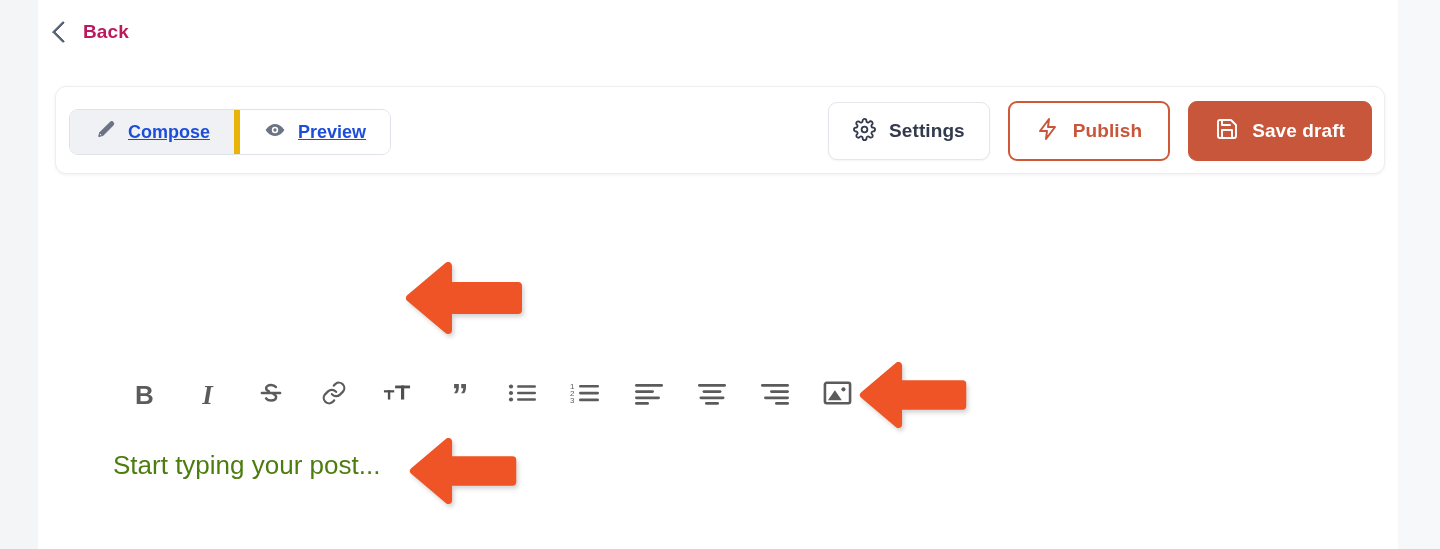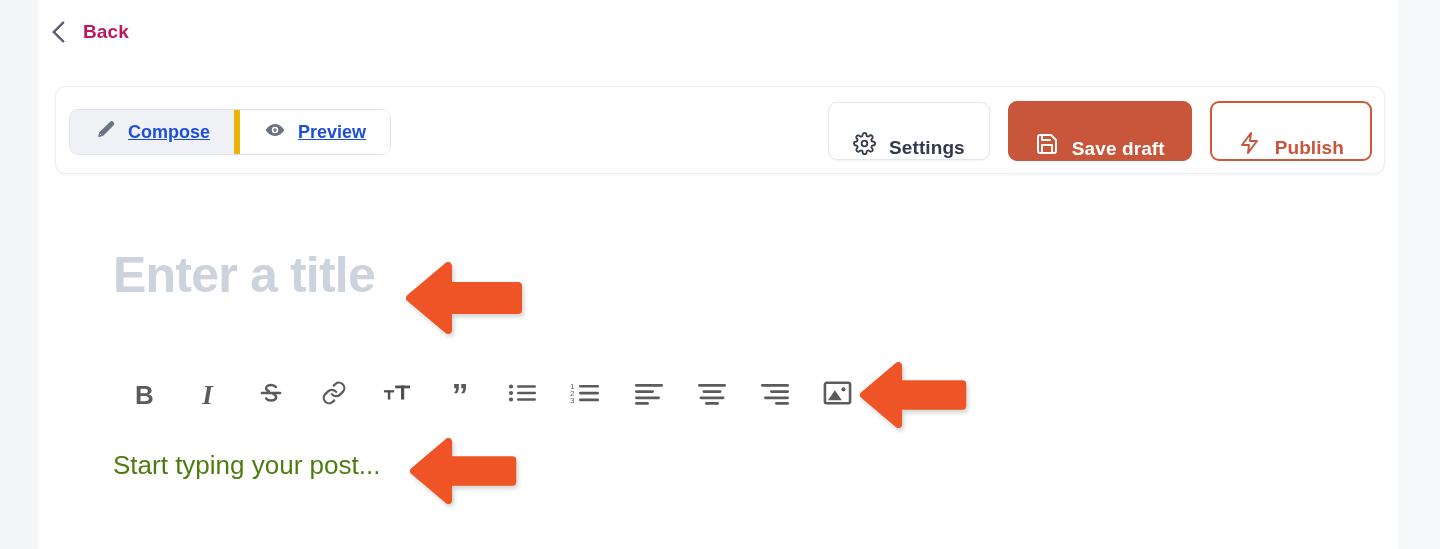--- a/index.html
+++ b/index.html
@@ -119,21 +119,21 @@
   .actions {
     position: absolute;
     right: 12px;
     top: 14px;
     display: flex;
     align-items: center;
     gap: 18px;
   }
   .btn {
     display: flex;
-    align-items: flex-end;
+    align-items: center;
     justify-content: center;
     gap: 13px;
     box-sizing: border-box;
     cursor: pointer;
     border-radius: 9px;
     white-space: nowrap;
   }
   .btn-label {
     font-size: 19px;
     font-weight: bold;
@@ -268,45 +268,42 @@
       <div class="btn btn-settings">
         <span>
           <svg width="23" height="23" viewBox="0 0 24 24" fill="none" stroke="#333a4d" stroke-width="1.9" stroke-linecap="round" stroke-linejoin="round">
             <circle cx="12" cy="12" r="3"></circle>
             <path d="M19.4 15a1.6 1.6 0 0 0 .3 1.8l.1.1a2 2 0 1 1-2.8 2.8l-.1-.1a1.6 1.6 0 0 0-1.8-.3 1.6 1.6 0 0 0-1 1.5V21a2 2 0 1 1-4 0v-.1A1.6 1.6 0 0 0 9 19.4a1.6 1.6 0 0 0-1.8.3l-.1.1a2 2 0 1 1-2.8-2.8l.1-.1a1.6 1.6 0 0 0 .3-1.8 1.6 1.6 0 0 0-1.5-1H3a2 2 0 1 1 0-4h.1A1.6 1.6 0 0 0 4.6 9a1.6 1.6 0 0 0-.3-1.8l-.1-.1a2 2 0 1 1 2.8-2.8l.1.1a1.6 1.6 0 0 0 1.8.3H9a1.6 1.6 0 0 0 1-1.5V3a2 2 0 1 1 4 0v.1a1.6 1.6 0 0 0 1 1.5 1.6 1.6 0 0 0 1.8-.3l.1-.1a2 2 0 1 1 2.8 2.8l-.1.1a1.6 1.6 0 0 0-.3 1.8V9a1.6 1.6 0 0 0 1.5 1H21a2 2 0 1 1 0 4h-.1a1.6 1.6 0 0 0-1.5 1z"></path>
           </svg>
         </span>
         <span class="btn-label">Settings</span>
       </div>
 
+      <div class="btn btn-publish">
+        <span>
+          <svg width="24" height="24" viewBox="0 0 24 24" fill="none" stroke="#c8563a" stroke-width="2" stroke-linecap="round" stroke-linejoin="round">
+            <polygon points="13 2 4 14 11 14 10 22 19 10 12 10 13 2"></polygon>
+          </svg>
+        </span>
+        <span class="btn-label">Publish</span>
+      </div>
+
       <div class="btn btn-save">
         <span>
           <svg width="24" height="24" viewBox="0 0 24 24" fill="none" stroke="#ffffff" stroke-width="1.9" stroke-linecap="round" stroke-linejoin="round">
             <path d="M19 21H5a2 2 0 0 1-2-2V5a2 2 0 0 1 2-2h11l5 5v11a2 2 0 0 1-2 2z"></path>
             <polyline points="17 21 17 13 7 13 7 21"></polyline>
             <polyline points="7 3 7 8 15 8"></polyline>
           </svg>
         </span>
         <span class="btn-label">Save draft</span>
       </div>
-
-      <div class="btn btn-publish">
-        <span>
-          <svg width="24" height="24" viewBox="0 0 24 24" fill="none" stroke="#c8563a" stroke-width="2" stroke-linecap="round" stroke-linejoin="round">
-            <polygon points="13 2 4 14 11 14 10 22 19 10 12 10 13 2"></polygon>
-          </svg>
-        </span>
-        <span class="btn-label">Publish</span>
-      </div>
     </div>
   </div>
 
-  <div class="editor">
-    <span class="title-placeholder">Enter a title</span>
-  </div>
 
   <div class="format-toolbar">
 
     <div class="fmt-btn">
       <span class="fmt-glyph">B</span>
     </div>
 
     <div class="fmt-btn">
       <span class="fmt-glyph italic">I</span>
     </div>

